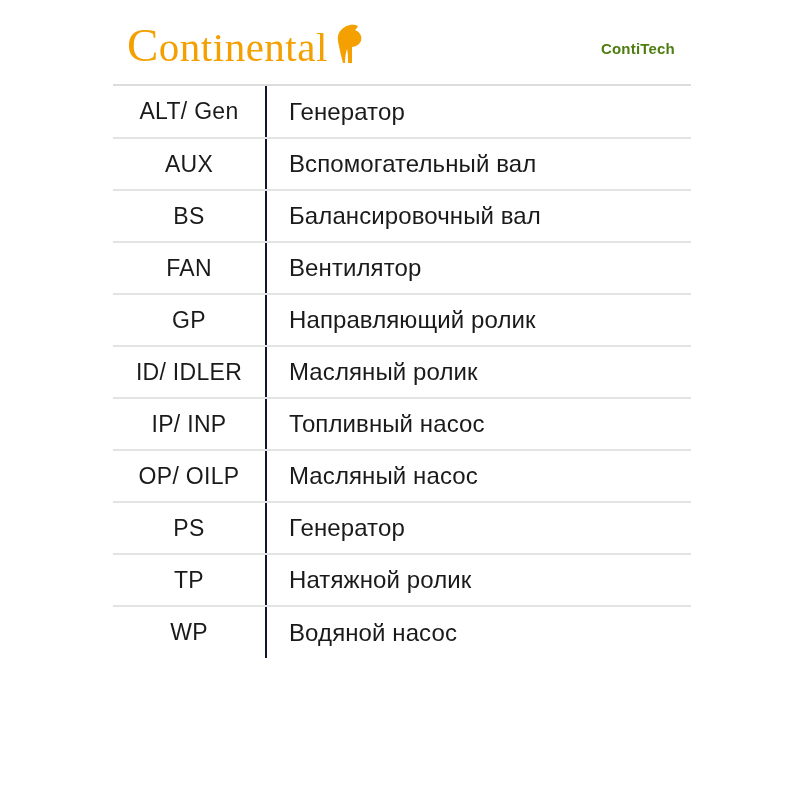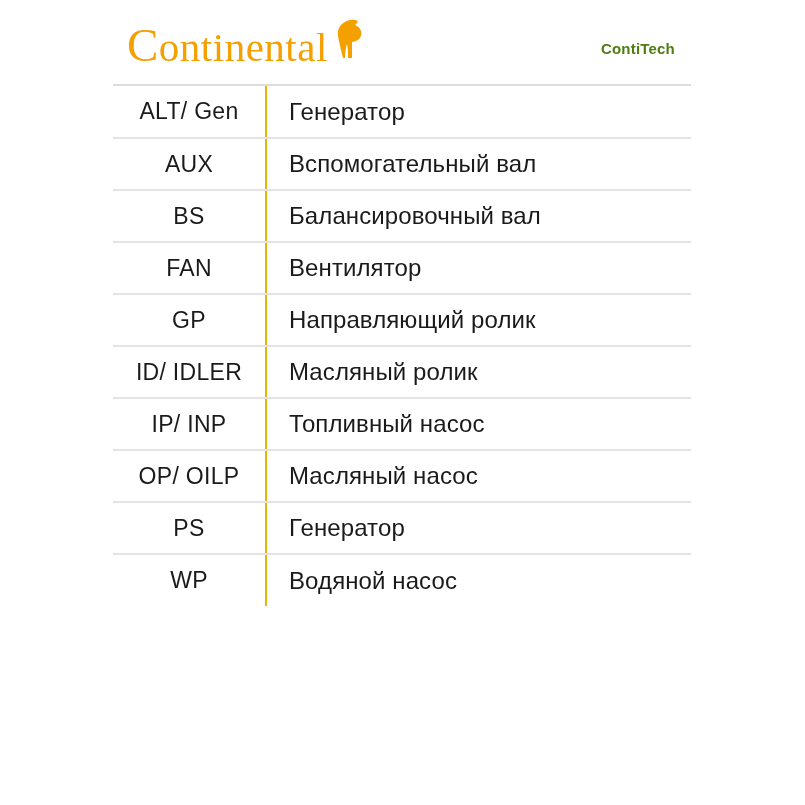--- a/index.html
+++ b/index.html
@@ -34,21 +34,21 @@
     position: relative;
     height: 78px;
     border-bottom: 2px solid #dcdcdc;
     box-sizing: border-box;
   }
   .brand {
     position: absolute;
     left: 14px;
     top: 17px;
     display: flex;
-    align-items: flex-start;
+    align-items: flex-end;
   }
   .brand-word {
     font-family: "Liberation Serif", serif;
     font-size: 41px;
     line-height: 41px;
     letter-spacing: 0.5px;
     color: #f3a000;
     font-weight: 400;
   }
   .brand-word .big {
@@ -78,21 +78,21 @@
   .table tr {
     height: 52px;
   }
   .table td {
     border-bottom: 2px solid #e3e3e3;
     padding: 0;
     vertical-align: middle;
   }
   .col-code {
     width: 152px;
-    border-right: 2px solid #eab308;
+    border-right: 2px solid #0f172a;
     text-align: center;
   }
   .code-text {
     font-family: "Liberation Sans", sans-serif;
     font-size: 23px;
     color: #1a1a1a;
     letter-spacing: 0.3px;
     display: block;
   }
   .col-desc {
@@ -196,20 +196,28 @@
         <tr>
           <td class="col-code">
               <span class="code-text">PS</span>
             </td>
           <td class="col-desc">
               <span class="desc-text">Генератор</span>
             </td>
         </tr>
         <tr>
           <td class="col-code">
+              <span class="code-text">TP</span>
+            </td>
+          <td class="col-desc">
+              <span class="desc-text">Натяжной ролик</span>
+            </td>
+        </tr>
+        <tr>
+          <td class="col-code">
               <span class="code-text">WP</span>
             </td>
           <td class="col-desc">
               <span class="desc-text">Водяной насос</span>
             </td>
         </tr>
       </tbody>
     </table>
 
   </div>

